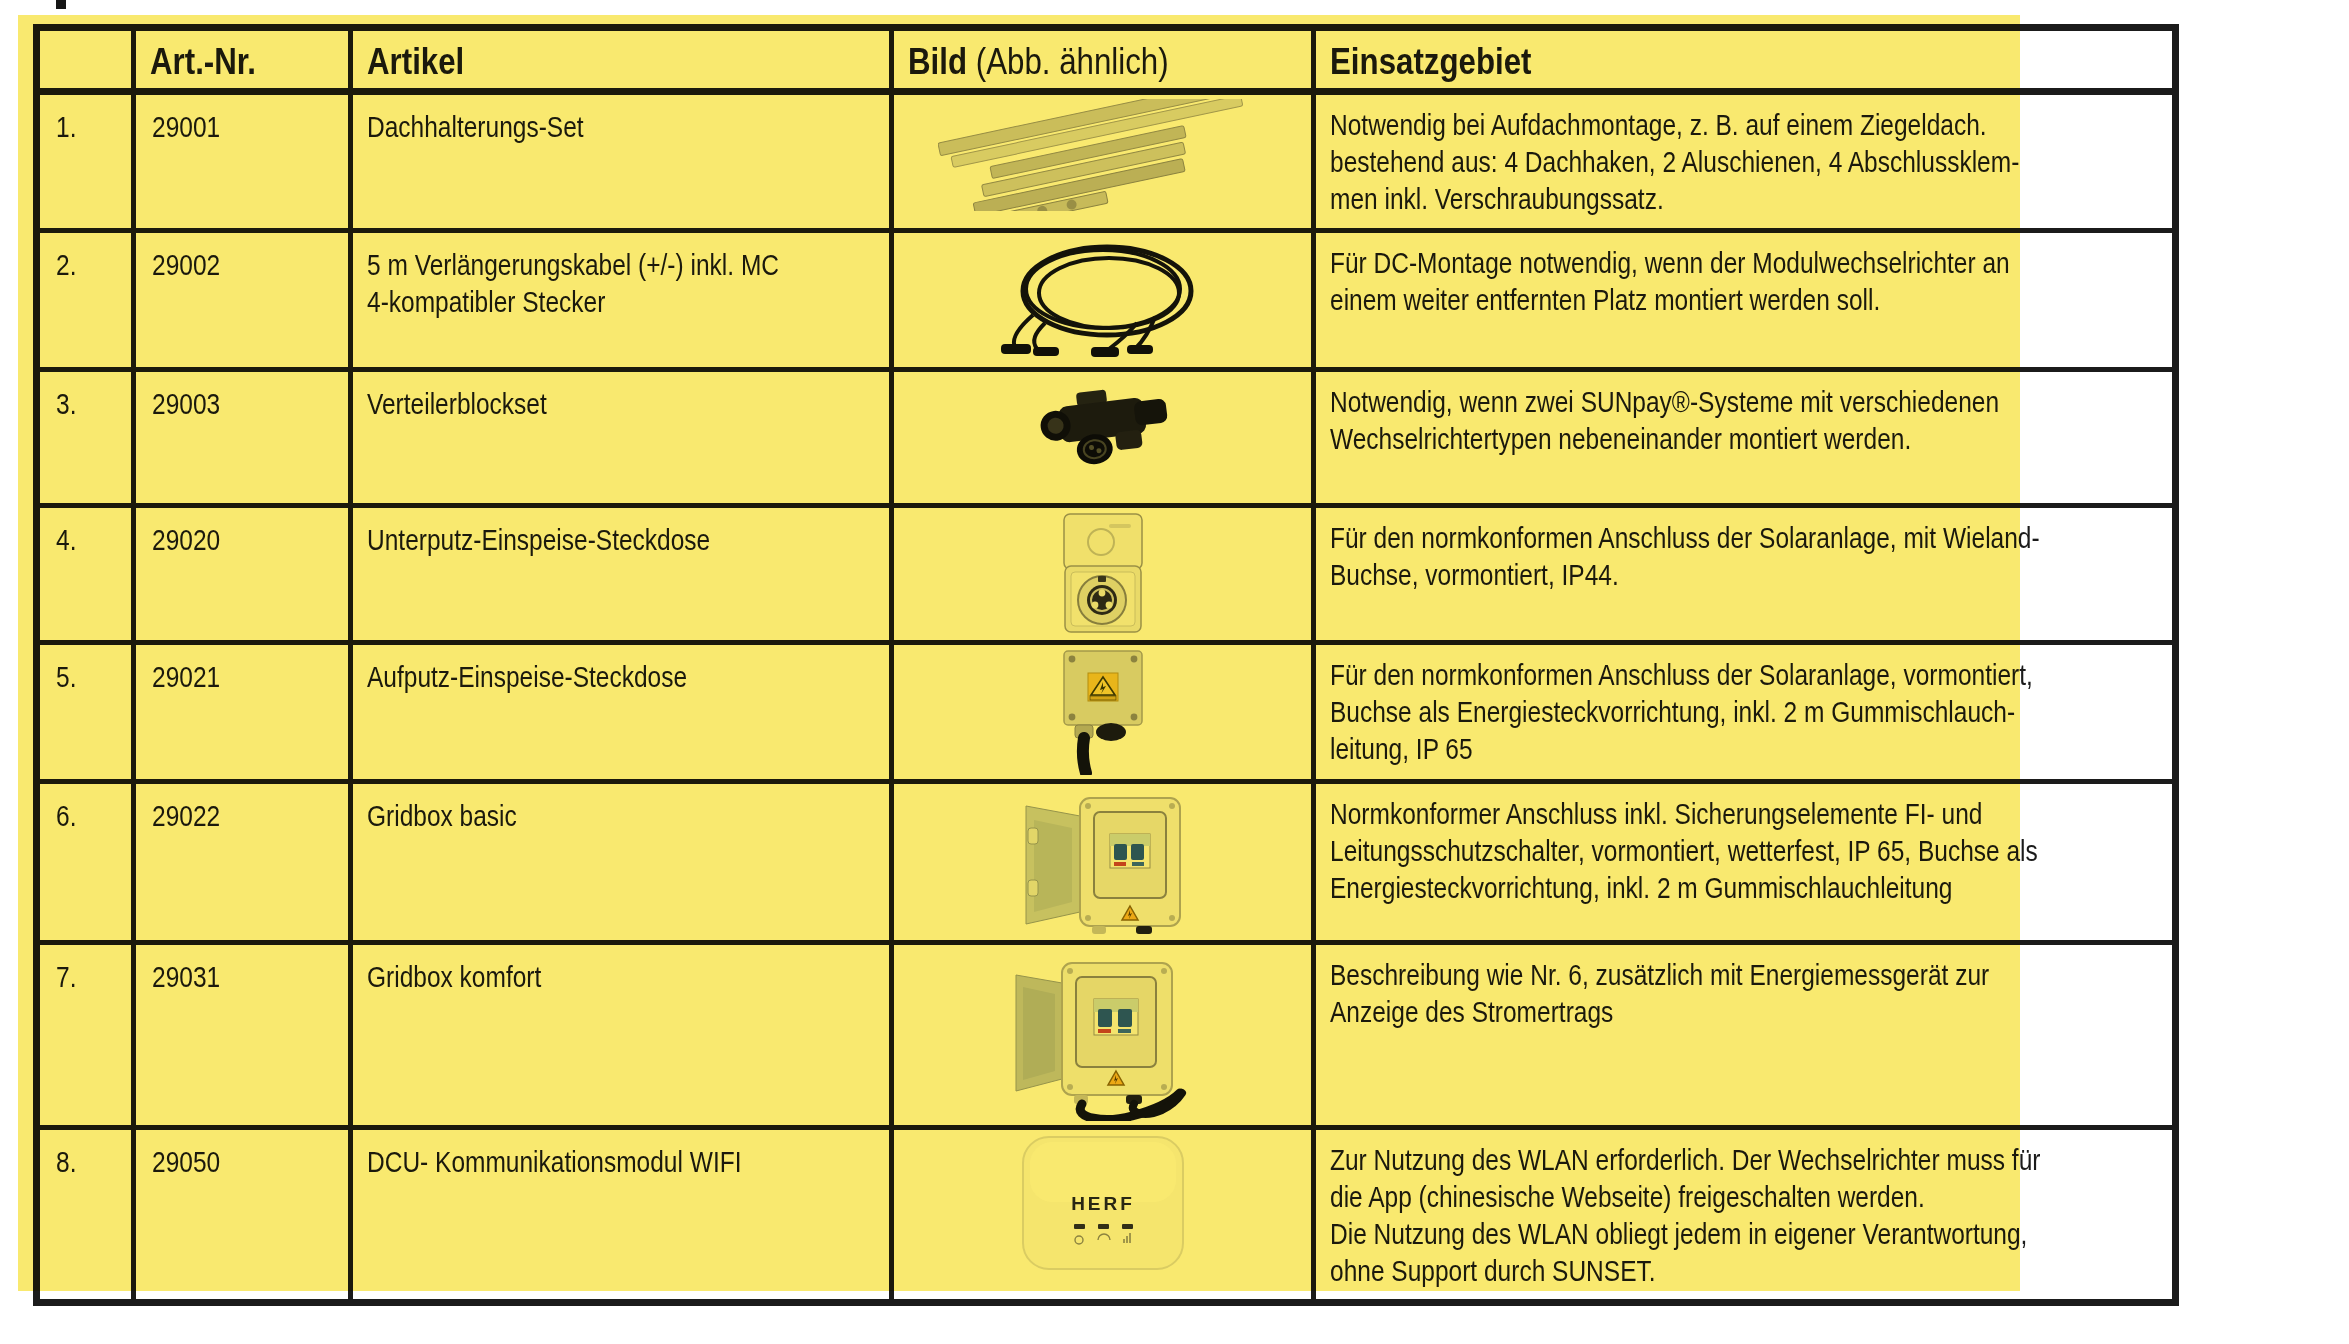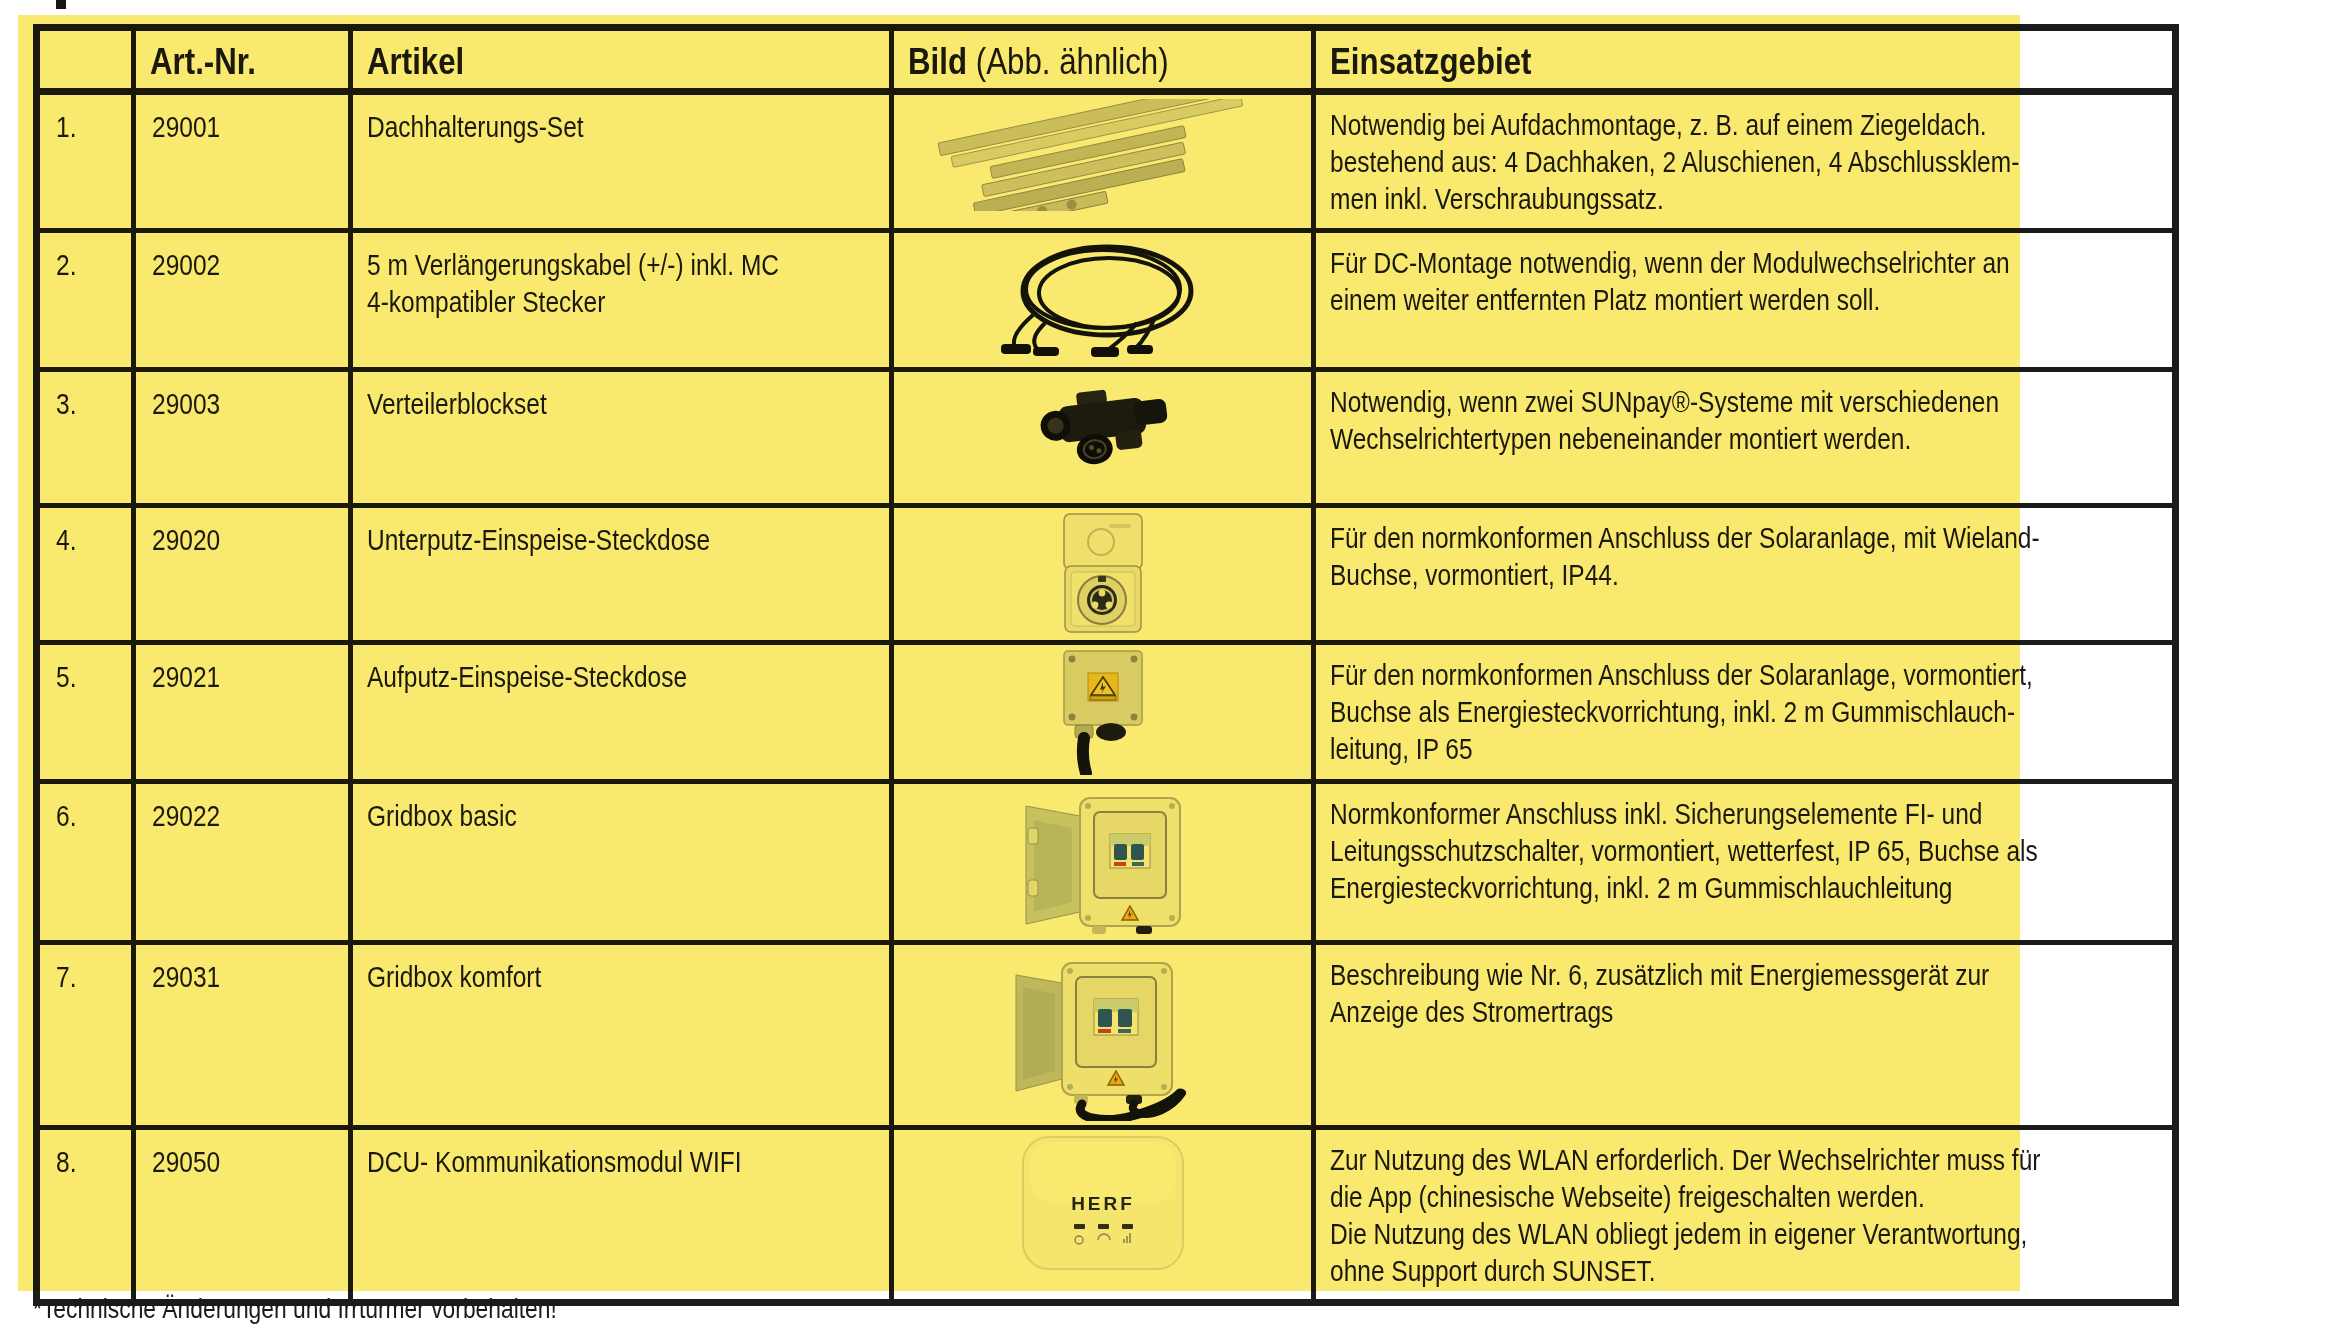--- a/index.html
+++ b/index.html
@@ -273,17 +273,14 @@
       <td class="c-einsatz"><span class="cnd">Zur Nutzung des WLAN erforderlich. Der Wechselrichter muss für
 die App (chinesische Webseite) freigeschalten werden.
 Die Nutzung des WLAN obliegt jedem in eigener Verantwortung,
 ohne Support durch SUNSET.</span></td>
     </tr>
   </tbody>
     </table>
 
   <div class="highlighter"></div>
 
-  <div class="footnote">
-    <span class="cnd">*Technische Änderungen und Irrtürmer vorbehalten!</span>
-  </div>
 
 </div>
 
 </body></html>

